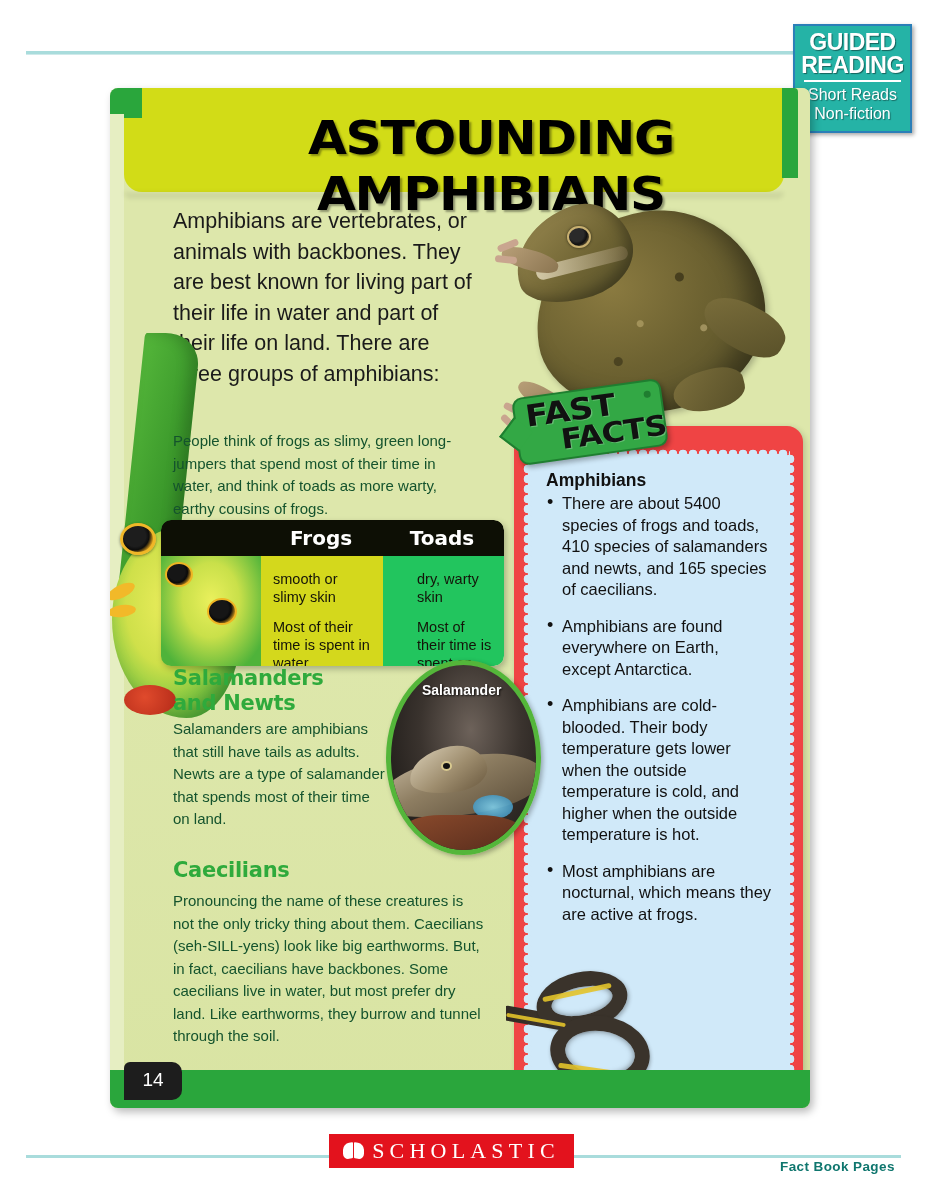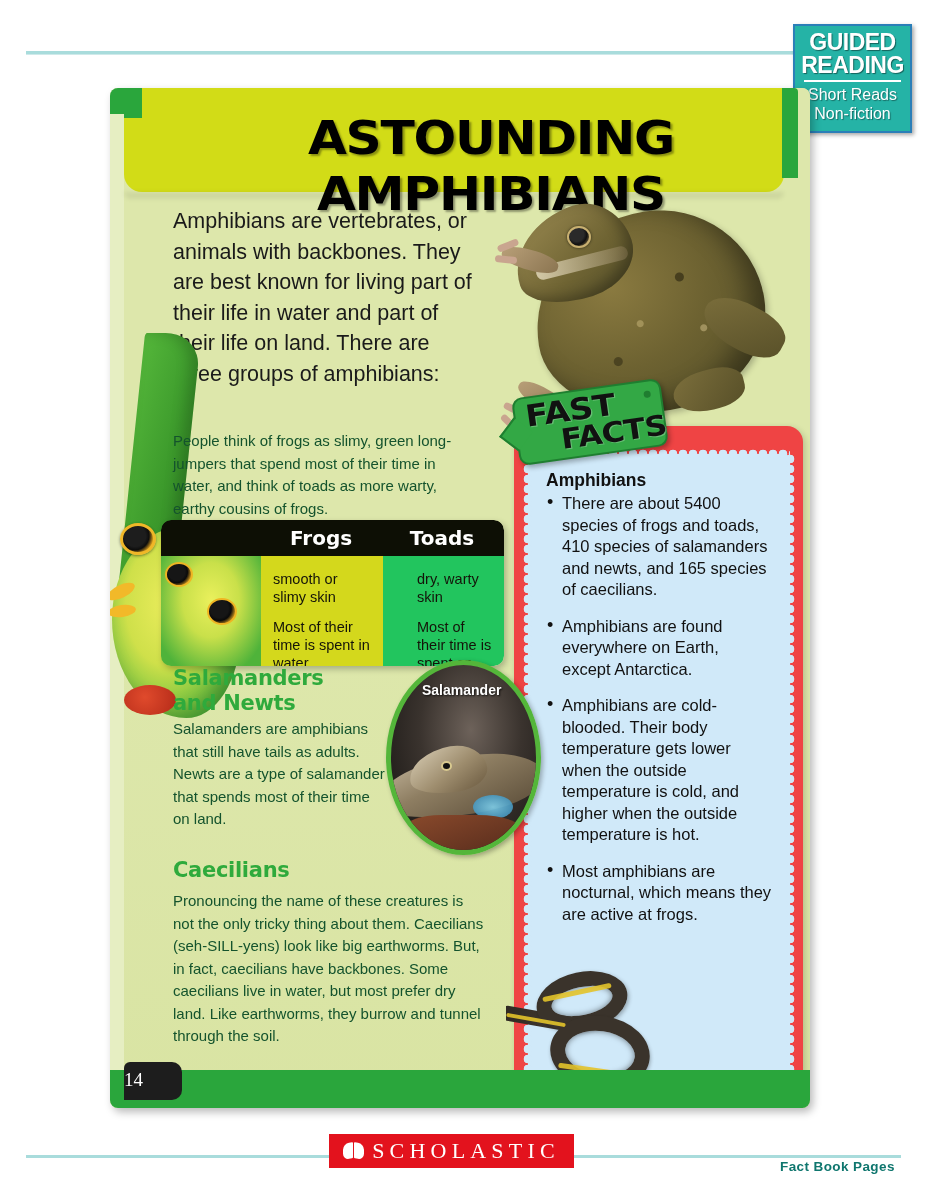--- a/index.html
+++ b/index.html
@@ -411,22 +411,22 @@
   
   .footer-bar{
     position:absolute; left:0; bottom:0; width:700px; height:38px;
     background:#2aa63c;
   }
   .page-num{
     position:absolute; left:14px; bottom:8px; width:58px; height:38px;
     background:#1d1d1d;
     border-top-left-radius:6px; border-top-right-radius:10px;
     border-bottom-right-radius:10px;
-    color:#fff; font-family:Liberation Serif, serif;
-    font-size:19px; text-align:left; line-height:36px;
+    color:#fff; font-family:Liberation Sans, sans-serif;
+    font-size:19px; text-align:center; line-height:36px;
   }
 
   
   .bottom-rule{
     position:absolute; left:26px; top:1155px; width:875px; height:3px;
     background:#a9dcdc;
   }
   .scholastic{
     position:absolute; left:329px; top:1134px; width:245px; height:34px;
     background:#e3121d;

